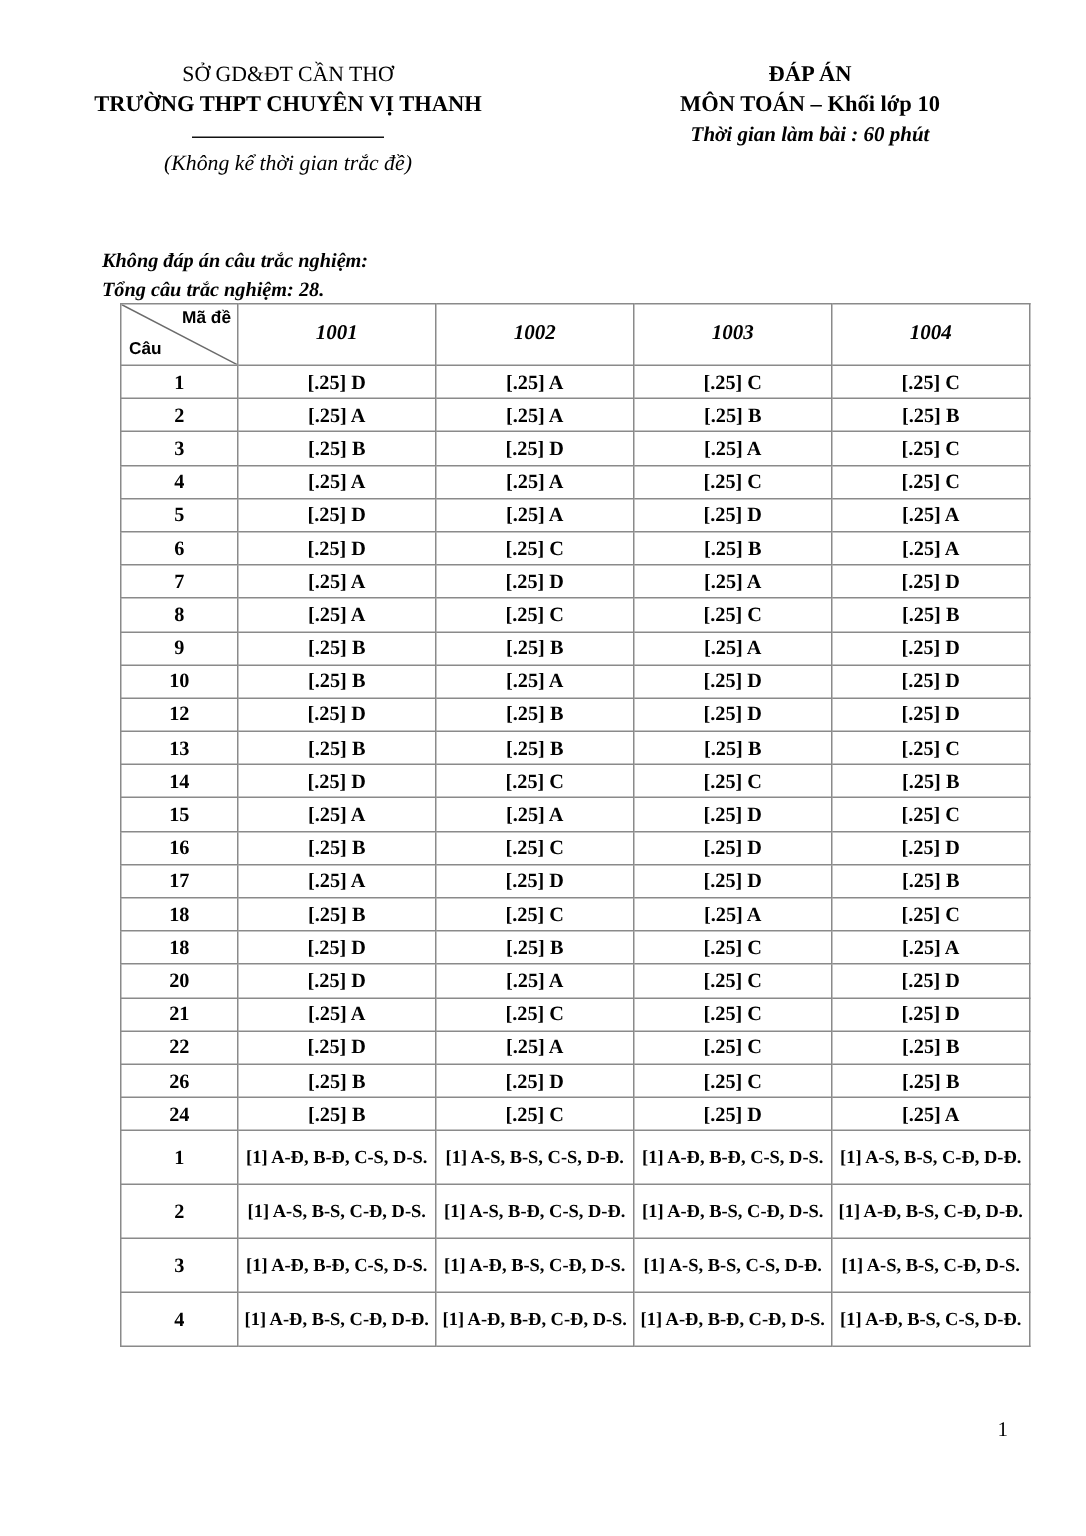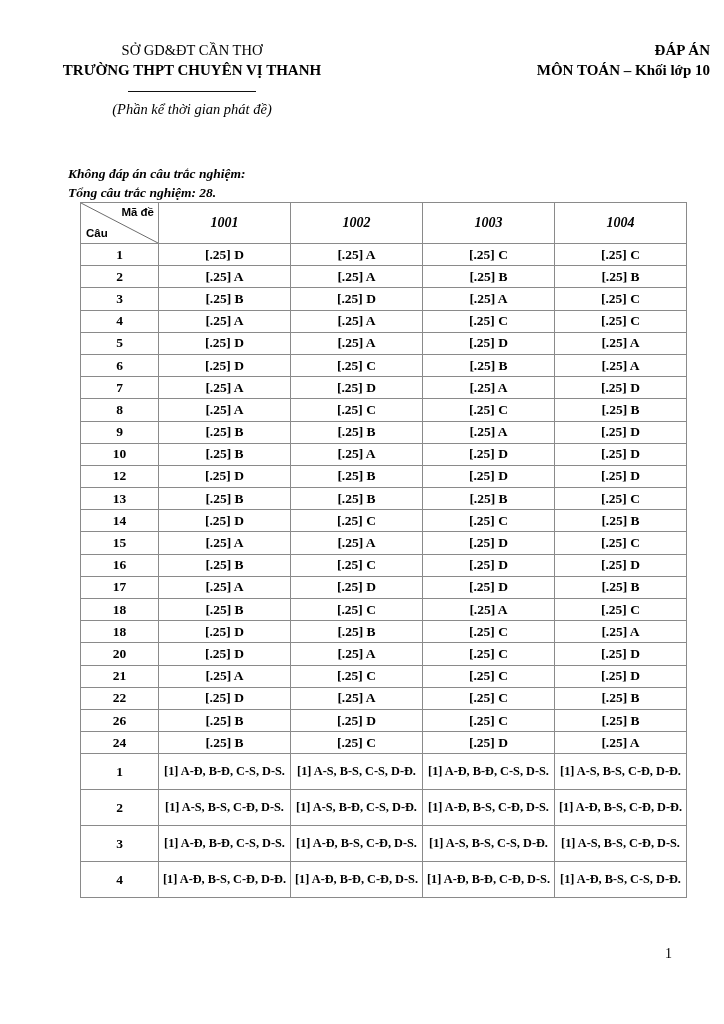--- a/index.html
+++ b/index.html
@@ -33,21 +33,21 @@
     align-items: flex-start;
   }
   .header-left {
     width: 370px;
     text-align: center;
     padding-left: 14px;
     box-sizing: border-box;
   }
   .header-right {
     width: 354px;
-    text-align: right;
+    text-align: center;
     box-sizing: border-box;
     padding-right: 14px;
   }
   .hdr-line {
     font-size: 14.5px;
     line-height: 20px;
     white-space: nowrap;
   }
   .hdr-bold {
     font-weight: bold;
@@ -186,25 +186,26 @@
 </head>
 <body>
 
 <div class="page">
 
   <div class="header">
     <div class="header-left">
       <div class="hdr-line">SỞ GD&amp;ĐT CẦN THƠ</div>
       <div class="hdr-bold">TRƯỜNG THPT CHUYÊN VỊ THANH</div>
       <div class="rule"></div>
-      <div class="note-line">(Phần kể thời gian phát đề)</div>
+      <div class="note-line">(Không kể thời gian trắc đề)</div>
     </div>
     <div class="header-right">
       <div class="hdr-bold">ĐÁP ÁN</div>
       <div class="hdr-bold">MÔN TOÁN – Khối lớp 10</div>
+      <div class="hdr-bolditalic">Thời gian làm bài : 60 phút</div>
     </div>
   </div>
 
   <div class="section-labels">
     <div class="sec-label">Không đáp án câu trắc nghiệm:</div>
     <div class="sec-label">Tổng câu trắc nghiệm: 28.</div>
   </div>
 
   <table class="answer-table">
     <colgroup>

